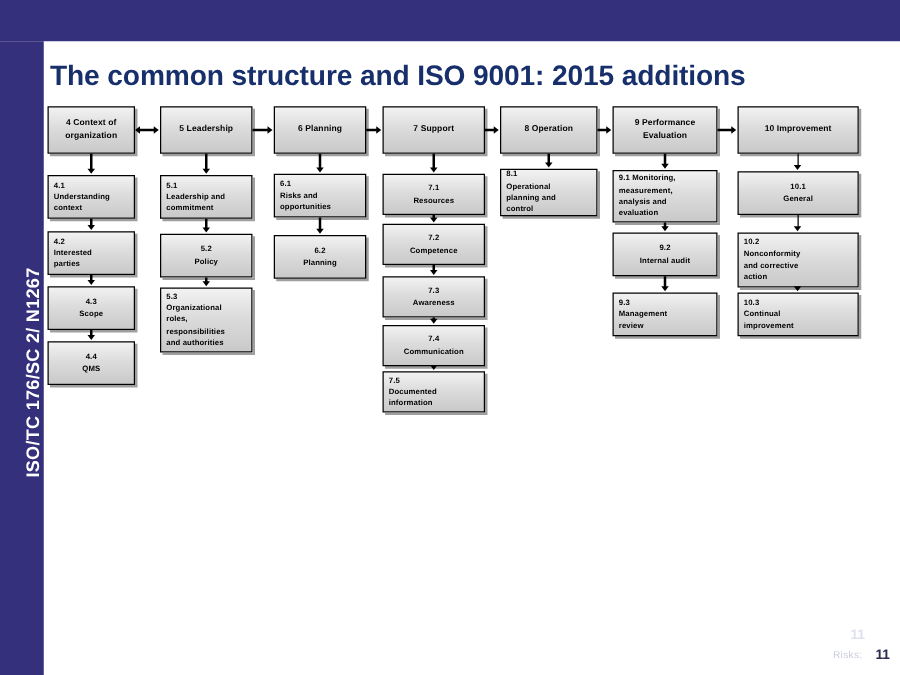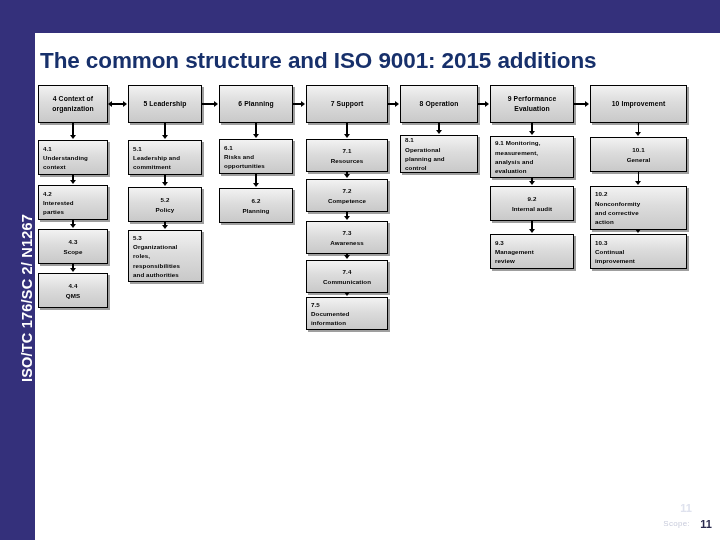--- a/index.html
+++ b/index.html
@@ -310,16 +310,16 @@
       <div class="conn vline" style="left: 637.7px; top: 230px; height: 0px;"></div>
       <div class="arrow-down" style="left: 635.1px; top: 229.4px;"></div>
       <div class="node left" style="left: 590px; top: 234px; width: 97px; height: 35px;">
         <span class="ln">10.3</span>
         <span class="ln">Continual</span>
         <span class="ln">improvement</span>
       </div>
     </div>
 
   <div class="foot-num-ghost">11</div>
-  <div class="foot-date">Scope:</div>
+  <div class="foot-date">Risks:</div>
   <div class="foot-num">11</div>
 
 </div>
 
 </body></html>

